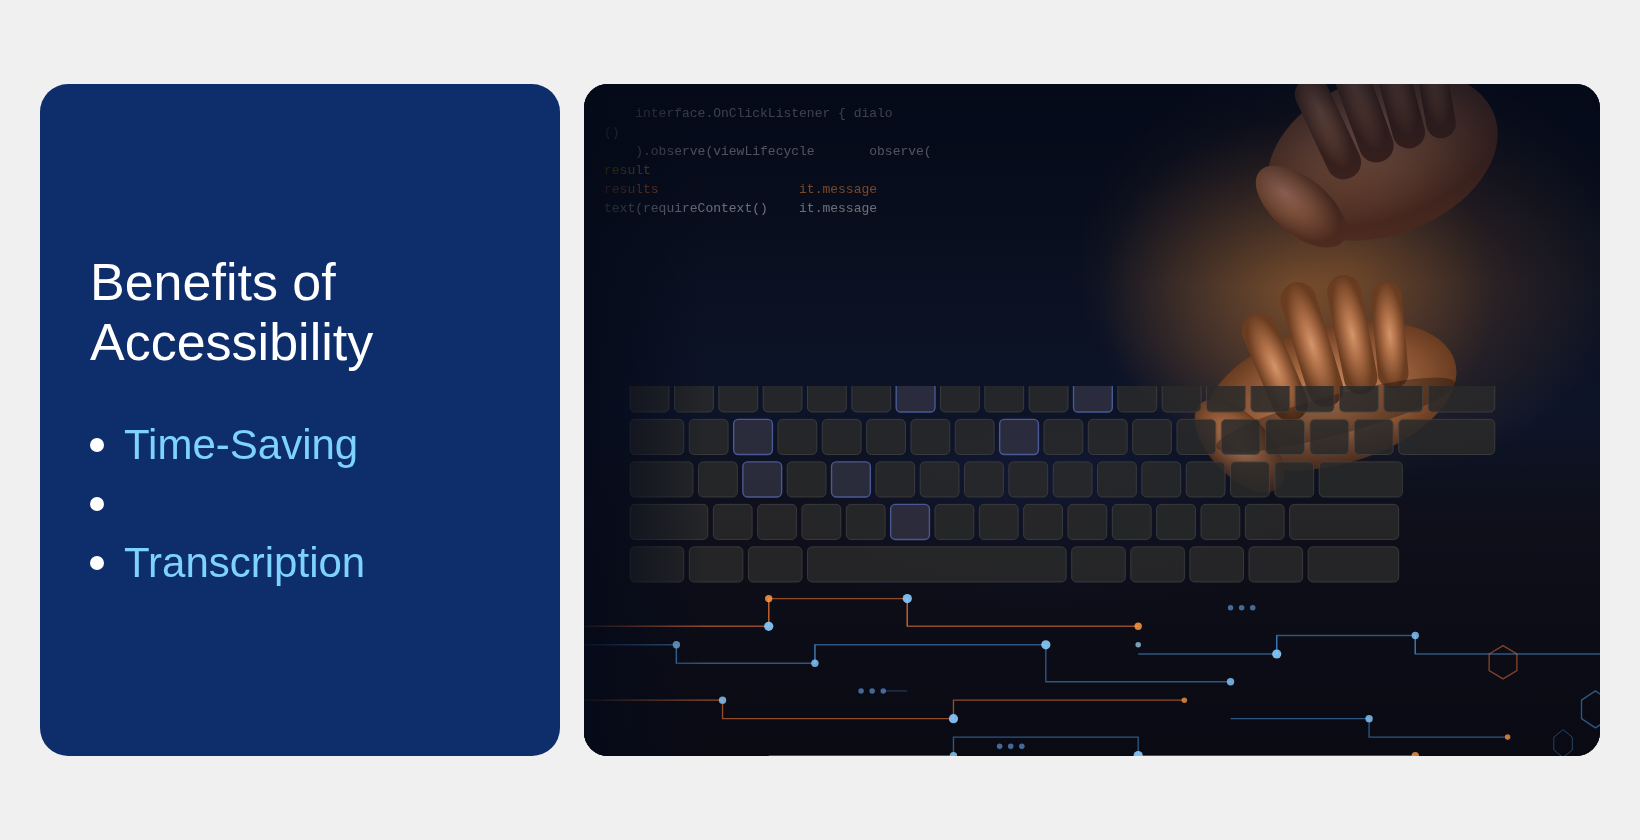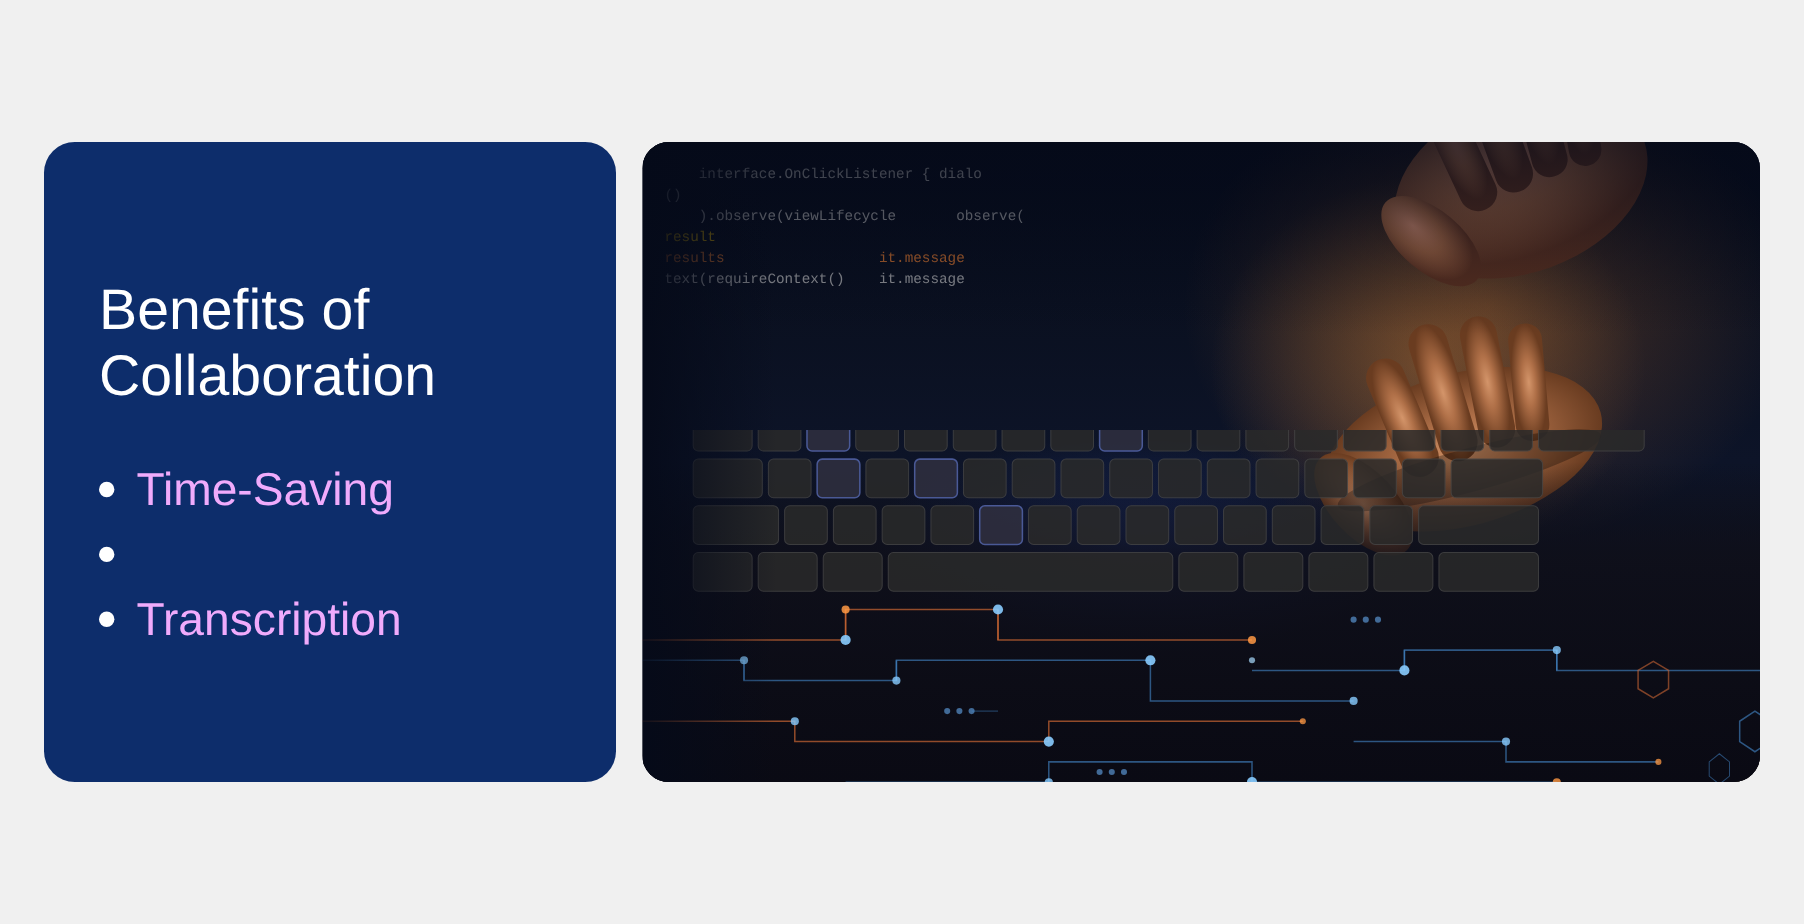--- a/index.html
+++ b/index.html
@@ -13,21 +13,21 @@
       height: 840px;
       background: #f0f0f0;
       display: flex;
       align-items: center;
       justify-content: center;
       font-family: 'Segoe UI', Arial, sans-serif;
     }
 
     .container {
       width: 1560px;
-      height: 582px;
+      height: 672px;
       display: flex;
       flex-direction: row;
       gap: 24px;
       align-items: stretch;
     }
 
     .left-panel {
       width: 520px;
       min-width: 520px;
       background: #0d2d6b;
@@ -56,21 +56,21 @@
       flex-direction: column;
       gap: 28px;
     }
 
     .bullet-item {
       display: flex;
       align-items: center;
       gap: 20px;
       font-size: 42px;
       font-weight: 400;
-      color: #f0abfc;
+      color: #7dd3fc;
     }
 
     .bullet-dot {
       width: 14px;
       height: 14px;
       border-radius: 50%;
       background: #ffffff;
       flex-shrink: 0;
     }
 
@@ -158,21 +158,21 @@
 
   </style>
 </head>
 <body>
 
 <div class="container">
 
   <div class="left-panel">
     <div class="title-block">
       <div class="title-line">Benefits of</div>
-      <div class="title-line">Collaboration</div>
+      <div class="title-line">Accessibility</div>
     </div>
     <ul class="bullet-list">
       <li class="bullet-item">
         <span class="bullet-dot"></span>
         <span>Time-Saving</span>
       </li>
       <li class="bullet-item">
         <span class="bullet-dot"></span>
       </li>
       <li class="bullet-item">

